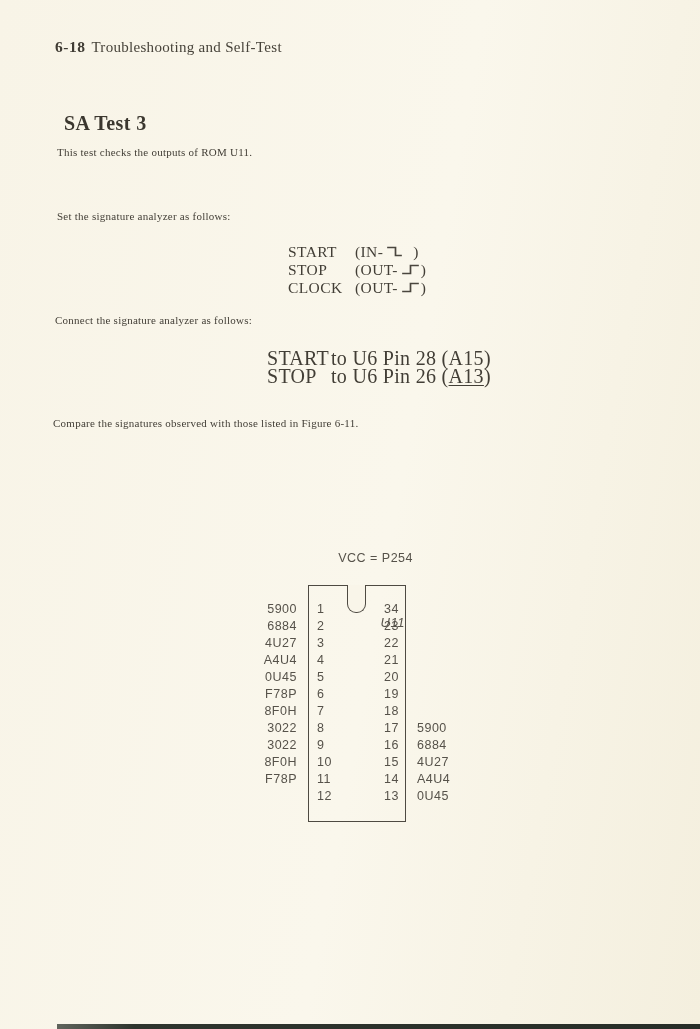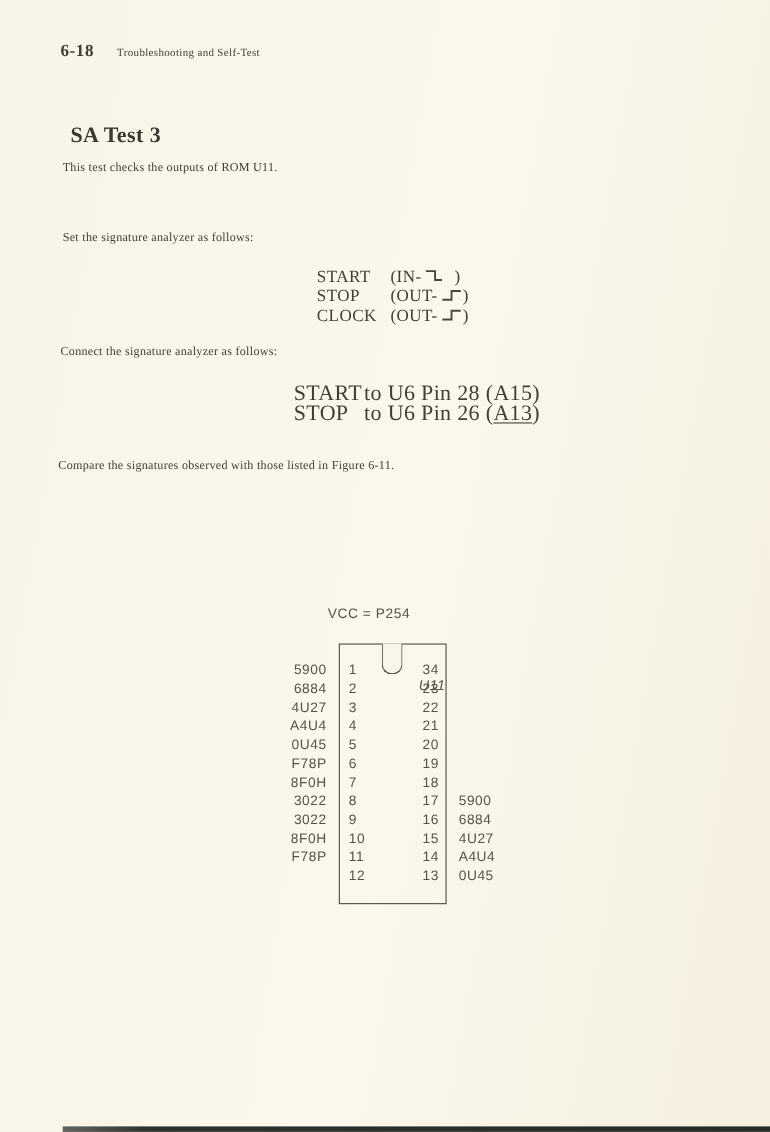--- a/index.html
+++ b/index.html
@@ -9,21 +9,21 @@
     width:700px;height:1029px;
     margin:0 auto;
     background:linear-gradient(100deg,#f8f4e7 0%,#faf7ec 55%,#f4efde 100%);
     overflow:hidden;
     font-family:"Liberation Serif","DejaVu Serif",serif;
     color:#403c34;
   }
   
   .running-header{position:absolute;left:55px;top:38px;font-size:15.5px;letter-spacing:.3px;}
   .page-num{font-weight:bold;letter-spacing:.5px;}
-  .chapter-title{margin-left:21px;font-size:10px;color:#47433a;}
+  .chapter-title{margin-left:6px;font-size:15px;color:#47433a;}
   
   .section-heading{position:absolute;left:64px;top:112px;margin:0;font-size:20px;font-weight:bold;letter-spacing:.4px;color:#3b372f;}
   
   .body-text{position:absolute;margin:0;font-size:11px;letter-spacing:.25px;color:#423e36;}
   .p1{left:57px;top:146px;}
   .p2{left:58px;top:178px;}
   .p3{left:57px;top:210px;}
   .p4{left:55px;top:314px;}
   .p5{left:53px;top:417px;}
   
@@ -35,21 +35,21 @@
   .close-tight{margin-left:1px;}
   
   .connections-block{position:absolute;left:267px;top:349px;font-size:20px;letter-spacing:.3px;color:#423e36;}
   .conn-row{height:18px;line-height:18px;white-space:nowrap;}
   .sig-label2{display:inline-block;width:64px;}
   .pin-under{text-decoration:underline;text-underline-offset:2px;text-decoration-thickness:1px;}
   .pin-over{text-decoration:overline;text-decoration-thickness:1px;}
   
   .figure{position:absolute;left:0;top:540px;width:700px;height:360px;
     font-family:"Liberation Sans","DejaVu Sans",sans-serif;color:#56524a;}
-  .vcc-label{position:absolute;left:298px;top:11px;width:115px;text-align:left;font-size:12.5px;letter-spacing:.5px;}
+  .vcc-label{position:absolute;left:298px;top:11px;width:115px;text-align:right;font-size:12.5px;letter-spacing:.5px;}
   .chip{position:absolute;left:308px;top:45px;width:96px;height:235px;border:1.5px solid #4e4a42;background:transparent;}
   .notch{position:absolute;left:38px;top:-1.5px;width:17px;height:27px;
     background:#f9f5e9;border:1.5px solid #4e4a42;border-top:none;border-radius:0 0 9px 9px;}
   .chip-label{position:absolute;left:0;top:29px;width:100%;text-align:right;font-size:13px;letter-spacing:.5px;font-style:italic;}
   .pin-row{position:absolute;left:0;width:700px;height:16px;font-size:12.5px;letter-spacing:.5px;line-height:16px;}
   .sigL{position:absolute;left:225px;width:72px;text-align:right;}
   .pinL{position:absolute;left:317px;}
   .pinR{position:absolute;left:352px;width:47px;text-align:right;}
   .sigR{position:absolute;left:417px;}
   

